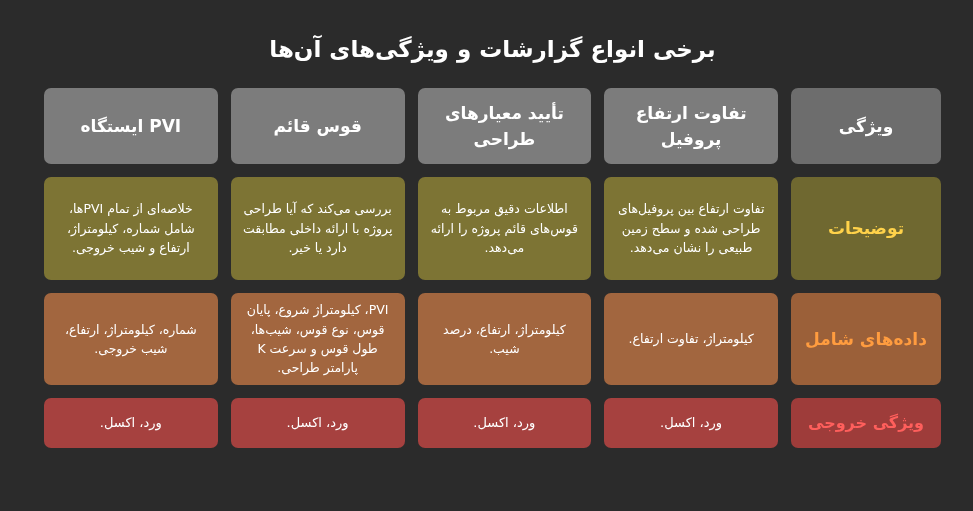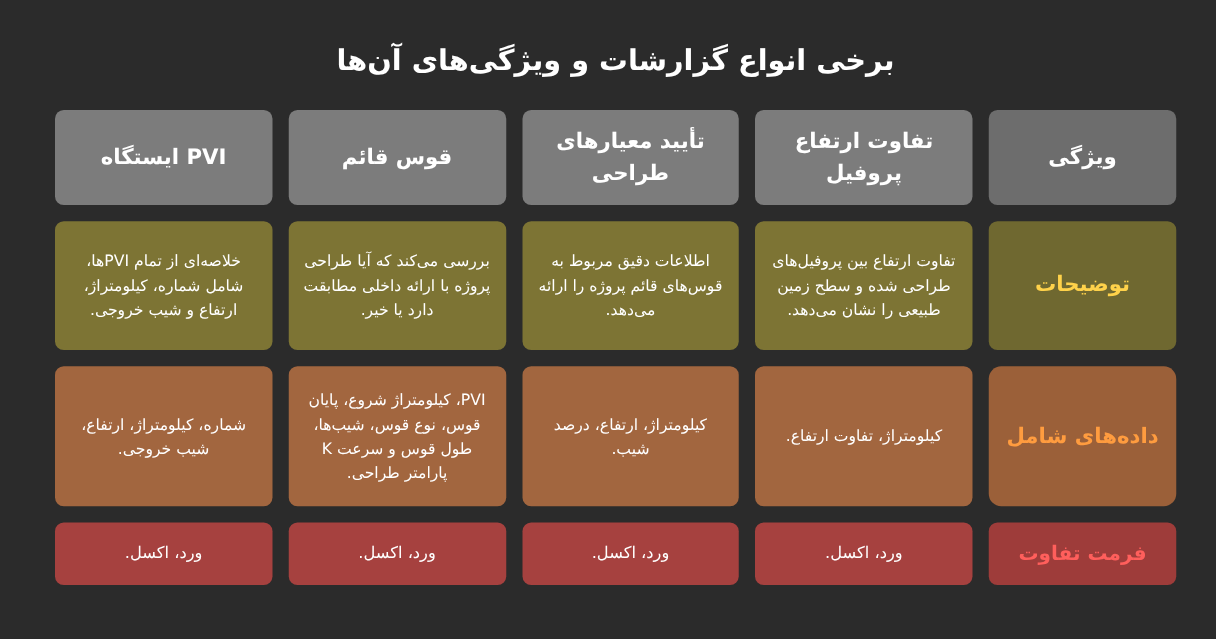--- a/index.html
+++ b/index.html
@@ -81,29 +81,28 @@
     font-size: 17px;
     font-weight: bold;
     justify-content: flex-end;
   }
 
   
   .row-data .cell {
     background: #a2663f;
     color: #ffffff;
     font-size: 12.5px;
-    height: 112px;
+    height: 92px;
     text-align: center;
   }
   .row-data .col-label {
     background: #9b6039;
     color: #ff9c3f;
     font-size: 17px;
     font-weight: bold;
-    border-radius: 10px;
   }
 
   
   .row-format .cell {
     background: #a6413f;
     color: #ffffff;
     font-size: 13px;
     height: 50px;
   }
   .row-format .col-label {
@@ -175,21 +174,21 @@
       <div class="cell col-data">
         <span class="cell-text">PVI، کیلومتراژ شروع، پایان قوس، نوع قوس، شیب‌ها، طول قوس و سرعت K پارامتر طراحی.</span>
       </div>
       <div class="cell col-data">
         <span class="cell-text">شماره، کیلومتراژ، ارتفاع، شیب خروجی.</span>
       </div>
     </div>
 
     <div class="row row-format">
       <div class="cell col-label">
-        <span class="cell-text">فرمت تفاوت</span>
+        <span class="cell-text">ویژگی خروجی</span>
       </div>
       <div class="cell col-data">
         <span class="cell-text">ورد، اکسل.</span>
       </div>
       <div class="cell col-data">
         <span class="cell-text">ورد، اکسل.</span>
       </div>
       <div class="cell col-data">
         <span class="cell-text">ورد، اکسل.</span>
       </div>

